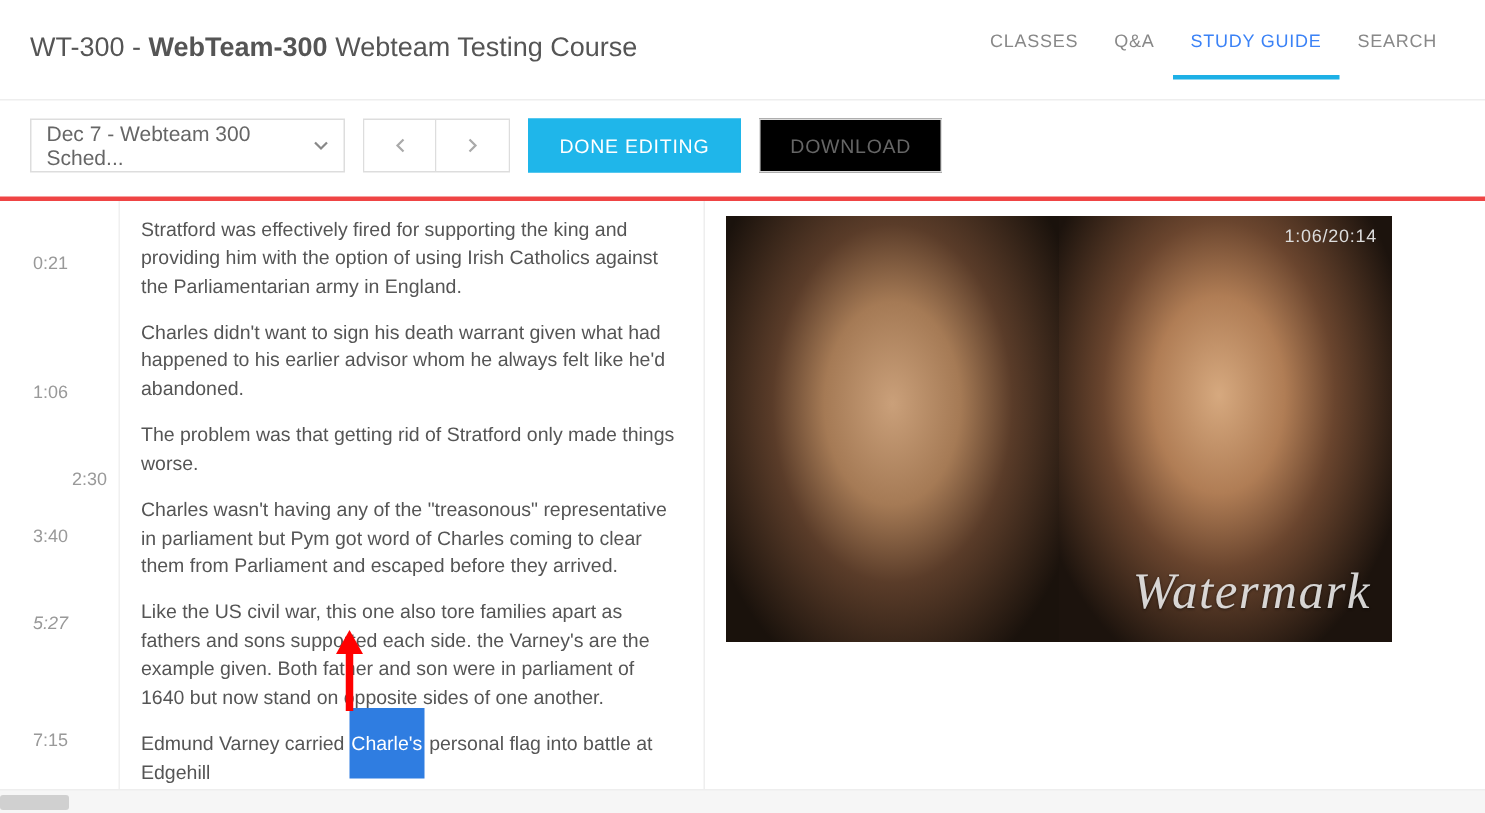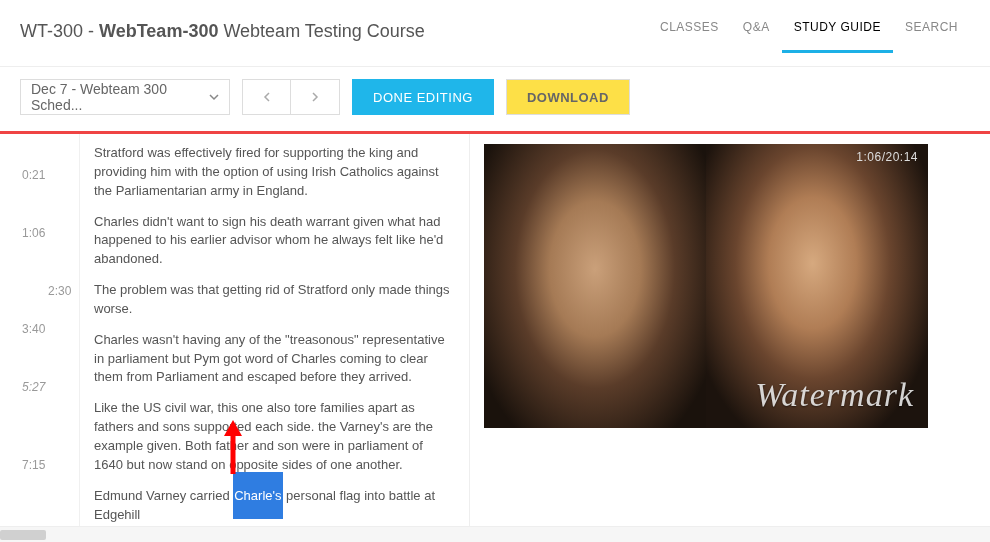--- a/index.html
+++ b/index.html
@@ -3,28 +3,28 @@
 <meta charset="utf-8">
 <style>
   * { box-sizing: border-box; margin: 0; padding: 0; }
   body { font-family: -apple-system, "Helvetica Neue", Arial, sans-serif; font-size: 14px; color:#333; background:#fff; width:990px; height:542px; overflow:hidden; }
   .topbar { display:flex; justify-content:space-between; align-items:center; padding:10px 20px 14px 20px; border-bottom:1px solid #eee; }
   .title { font-size:18px; color:#555; font-weight:300; }
   .title .code { color:#555; }
   .title .bold { font-weight:600; color:#555; }
   .navtabs { display:flex; gap:0; font-size:12px; letter-spacing:0.5px; }
   .navtab { padding:10px 12px 18px 12px; color:#888; text-transform:uppercase; cursor:pointer; position:relative; }
-  .navtab.active { color:#000000; }
+  .navtab.active { color:#3b82f6; }
   .navtab.active::after { content:""; position:absolute; left:0; right:0; bottom:-1px; height:3px; background:#1db0e6; }
   .toolbar { display:flex; gap:12px; padding:12px 20px 16px 20px; align-items:center; border-bottom:3px solid #ef4444; }
   .select { width:210px; height:36px; border:1px solid #ddd; display:flex; align-items:center; justify-content:space-between; padding:0 10px; color:#666; cursor:pointer; background:#fff; }
   .arrowgroup { display:flex; border:1px solid #ddd; height:36px; }
   .arrowbtn { width:48px; display:flex; align-items:center; justify-content:center; cursor:pointer; color:#aaa; background:#fff; }
   .arrowbtn:first-child { border-right:1px solid #ddd; }
-  .btn { height:36px; padding:0 20px; display:flex; align-items:center; font-size:13px; letter-spacing:0.5px; cursor:pointer; border:1px solid #ddd; background:#fde047; color:#666;font-weight:bold; }
+  .btn { height:36px; padding:0 20px; display:flex; align-items:center; font-size:13px; letter-spacing:0.5px; cursor:pointer; border:1px solid #ddd; background:#000000; color:#666; }
   .btn.primary { background:#1fb6ea; color:#fff; border-color:#1fb6ea; font-weight:500; }
   .main { display:flex; height:calc(542px - 110px - 16px); }
   .leftcol { width:470px; display:flex; border-right:1px solid #eee; overflow:hidden; }
   .timecol { width:80px; border-right:1px solid #f0f0f0; padding-top:6px; }
   .notescol { flex:1; padding:6px 14px 0 14px; position:relative; }
   .ts { font-size:12px; color:#999; padding:6px 0 0 22px; }
   .note { font-size:13px; line-height:1.45; color:#555; padding:4px 0 8px 0; }
   .hl { background:#2f7de1; color:#fff; padding:16px 1px; }
   .arrow-annot { position:absolute; left:142px; top:286px; pointer-events:none; }
   .arrow-annot svg { display:block; }
@@ -85,21 +85,21 @@
   </div>
   <div class="btn">
     <span>DOWNLOAD</span>
   </div>
 </div>
 
 <div class="main">
   <div class="leftcol">
     <div class="timecol">
       <div class="ts" style="height:58px;margin-top:22px;">0:21</div>
-      <div class="ts" style="height:58px;">1:06</div>
+      <div class="ts" style="height:58px;margin-top:28px;">1:06</div>
       <div class="ts" style="height:38px;padding-left:48px;">2:30</div>
       <div class="ts" style="height:58px;">3:40</div>
       <div class="ts" style="height:78px;font-style:italic;">5:27</div>
       <div class="ts">7:15</div>
     </div>
     <div class="notescol">
       <div class="note">Stratford was effectively fired for supporting the king and providing him with the option of using Irish Catholics against the Parliamentarian army in England.</div>
       <div class="note">Charles didn't want to sign his death warrant given what had happened to his earlier advisor whom he always felt like he'd abandoned.</div>
       <div class="note">The problem was that getting rid of Stratford only made things worse.</div>
       <div class="note">Charles wasn't having any of the "treasonous" representative in parliament but Pym got word of Charles coming to clear them from Parliament and escaped before they arrived.</div>

